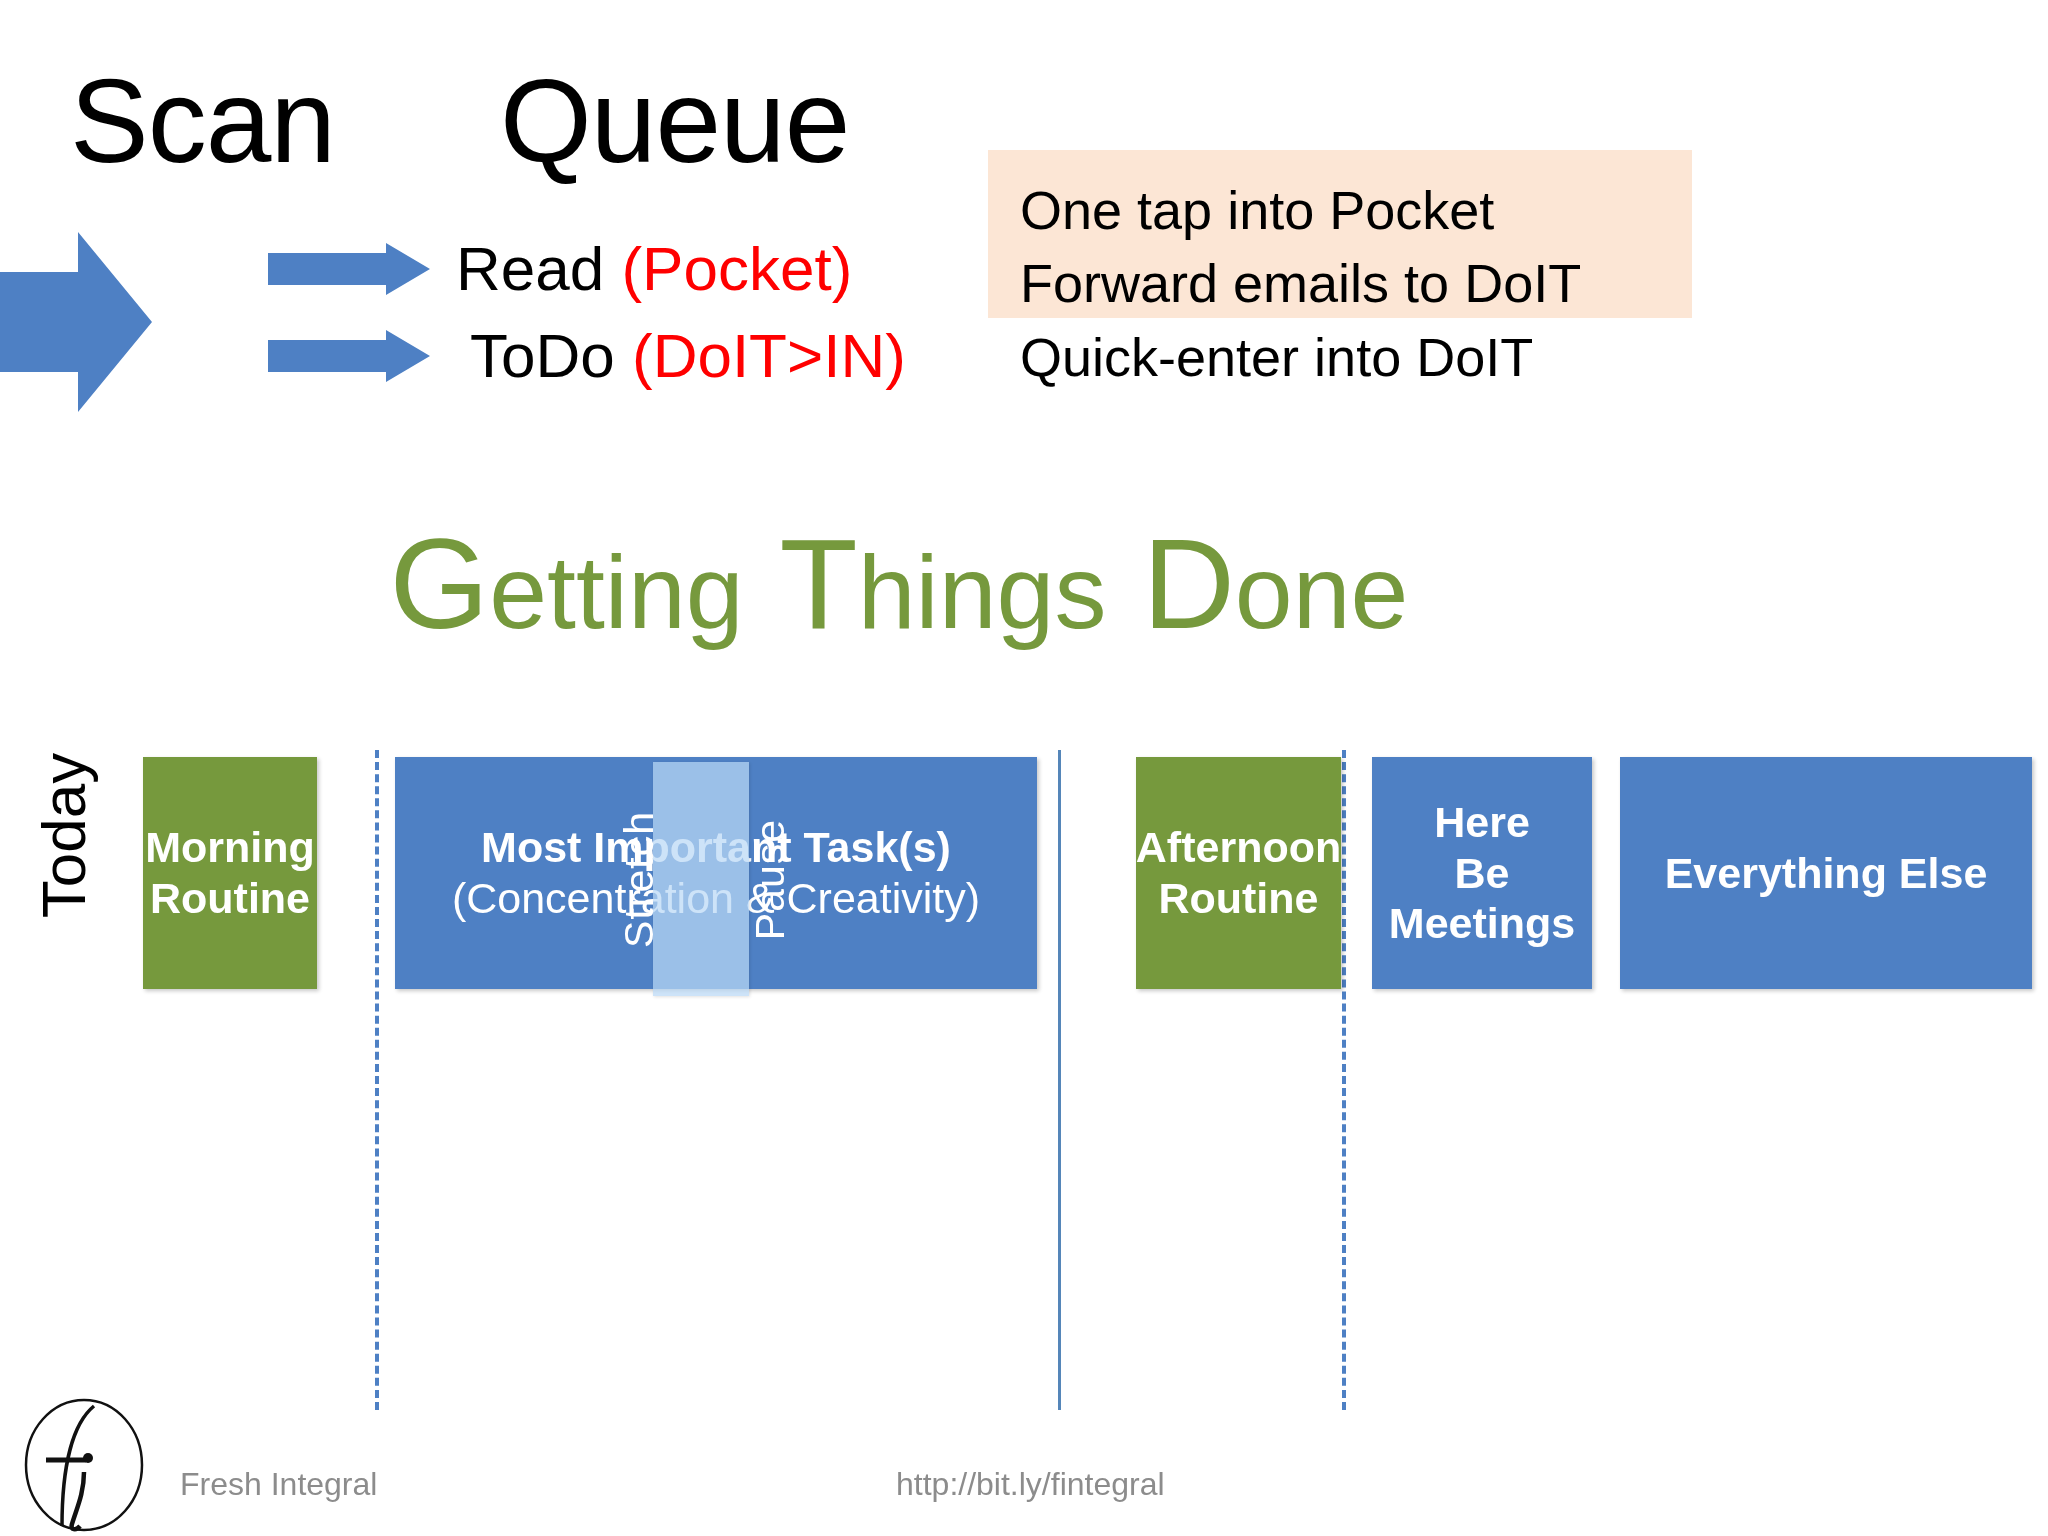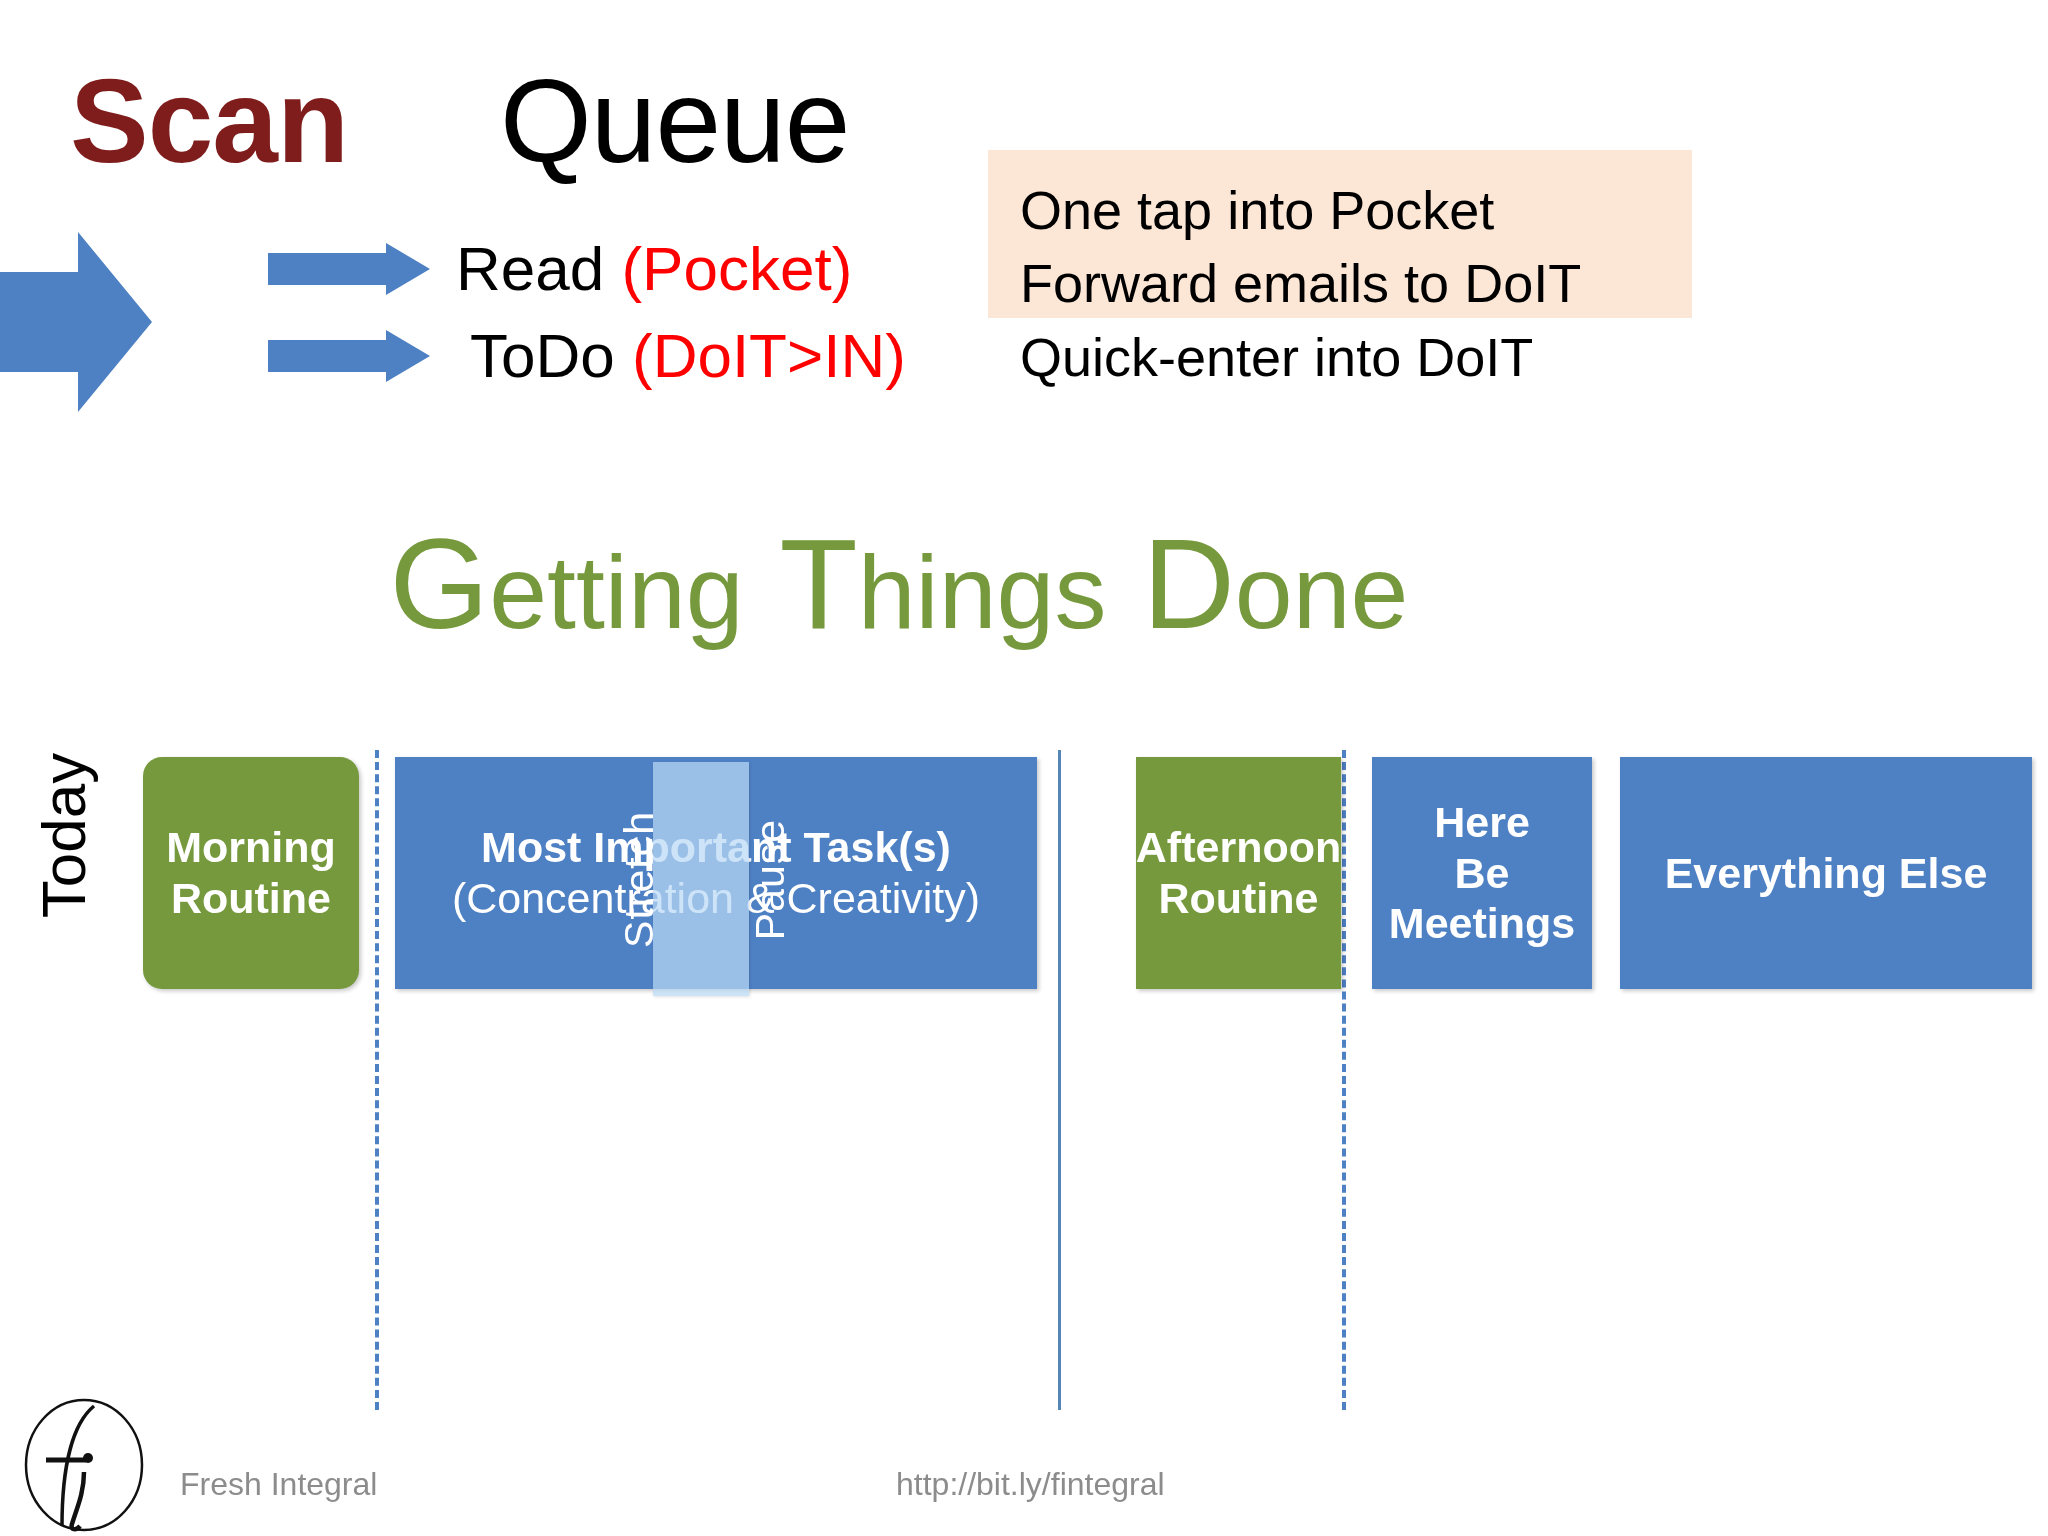--- a/index.html
+++ b/index.html
@@ -18,22 +18,22 @@
     overflow: hidden;
   }
 
   
   .scan-word {
     position: absolute;
     left: 70px;
     top: 62px;
     font-size: 118px;
     line-height: 1;
-    color: #7f1d1d;
-    font-weight: 700;
+    color: #000000;
+    font-weight: 400;
     letter-spacing: -1px;
     white-space: nowrap;
   }
   .queue-word {
     position: absolute;
     left: 500px;
     top: 62px;
     font-size: 118px;
     line-height: 1;
     color: #000000;
@@ -141,21 +141,21 @@
     font-weight: bold;
     font-size: 43px;
     line-height: 1.18;
     padding: 0 10px;
     box-shadow: 2px 2px 4px rgba(0,0,0,0.22);
   }
   .block.green { background: #76993D; }
   .block.blue  { background: #4E80C4; }
   .block .sub { font-weight: normal; }
 
-  .blk-morning   { left: 143px;  width: 216px; border-radius: 19px; }
+  .blk-morning   { left: 143px;  width: 174px; }
   .blk-mit       { left: 395px;  width: 642px; }
   .blk-afternoon { left: 1136px; width: 205px; }
   .blk-meetings  { left: 1372px; width: 220px; }
   .blk-else      { left: 1620px; width: 412px; }
 
   
   .stretch-overlay {
     position: absolute;
     left: 653px;
     top: 762px;

